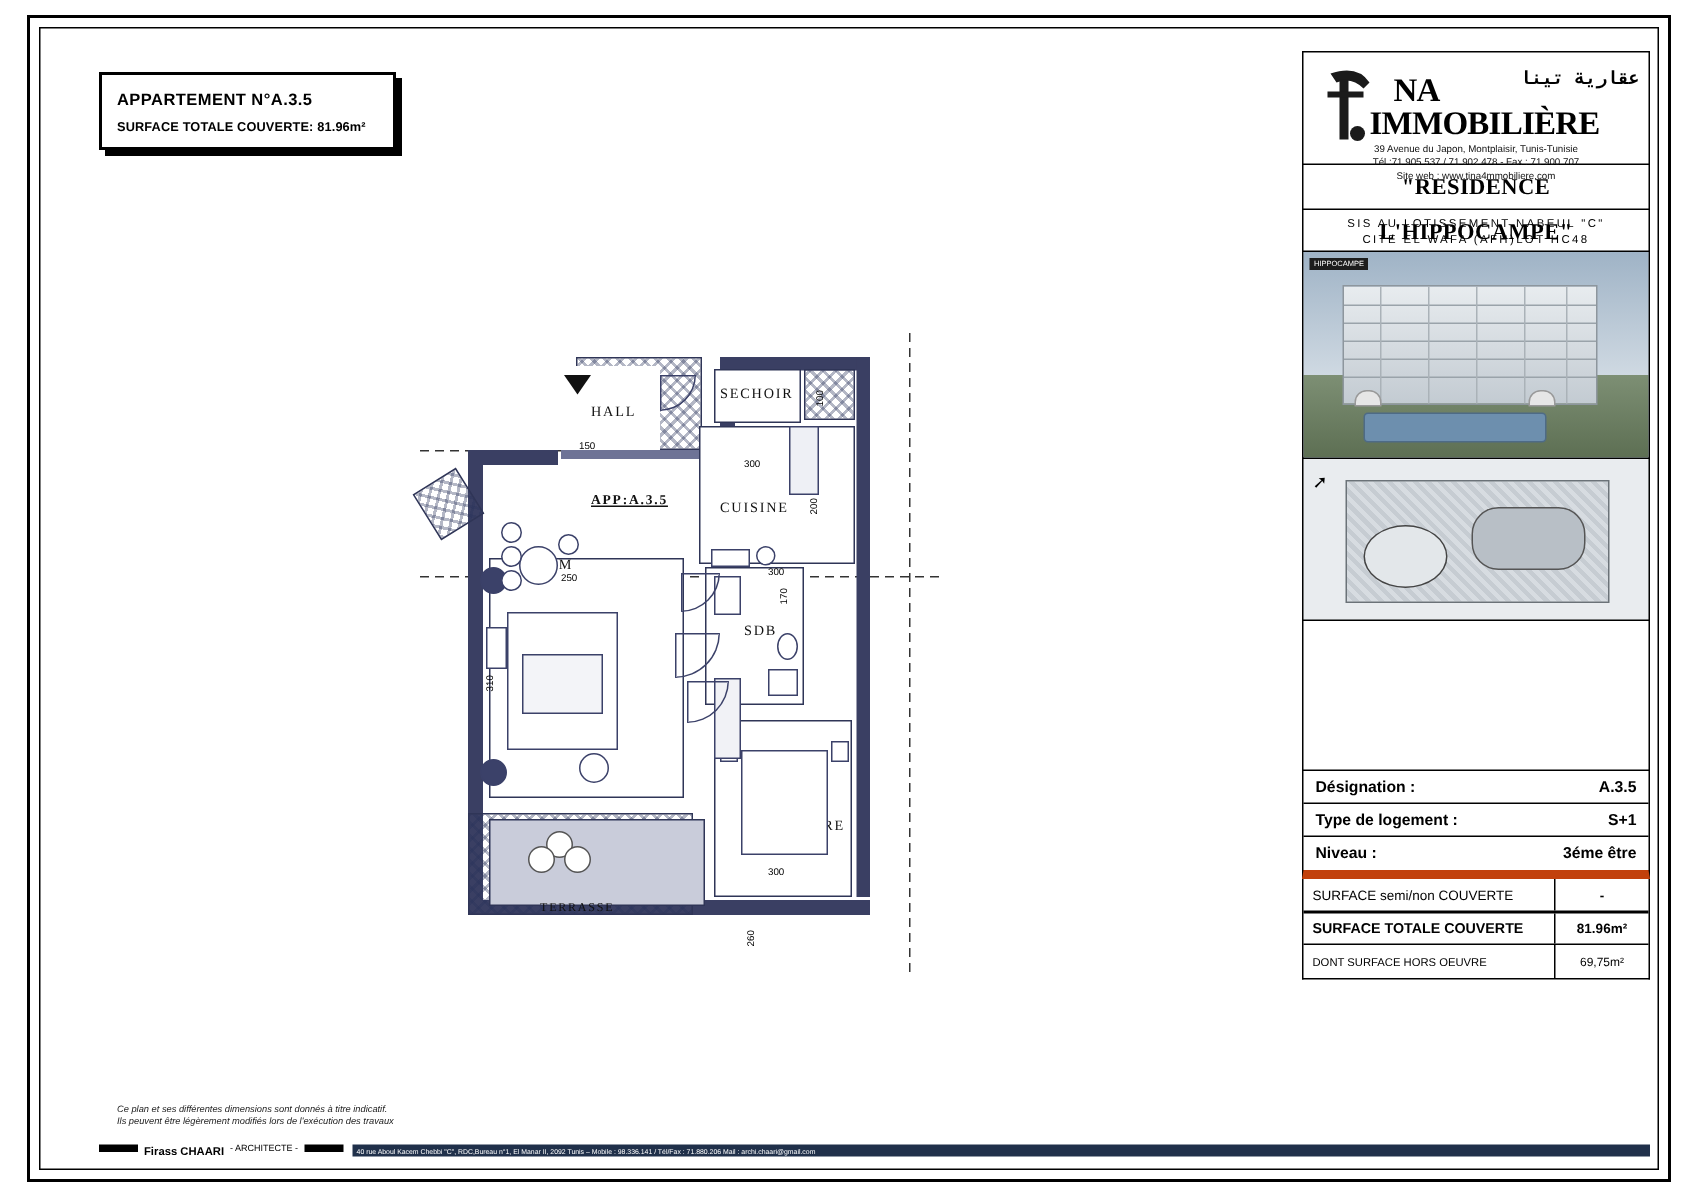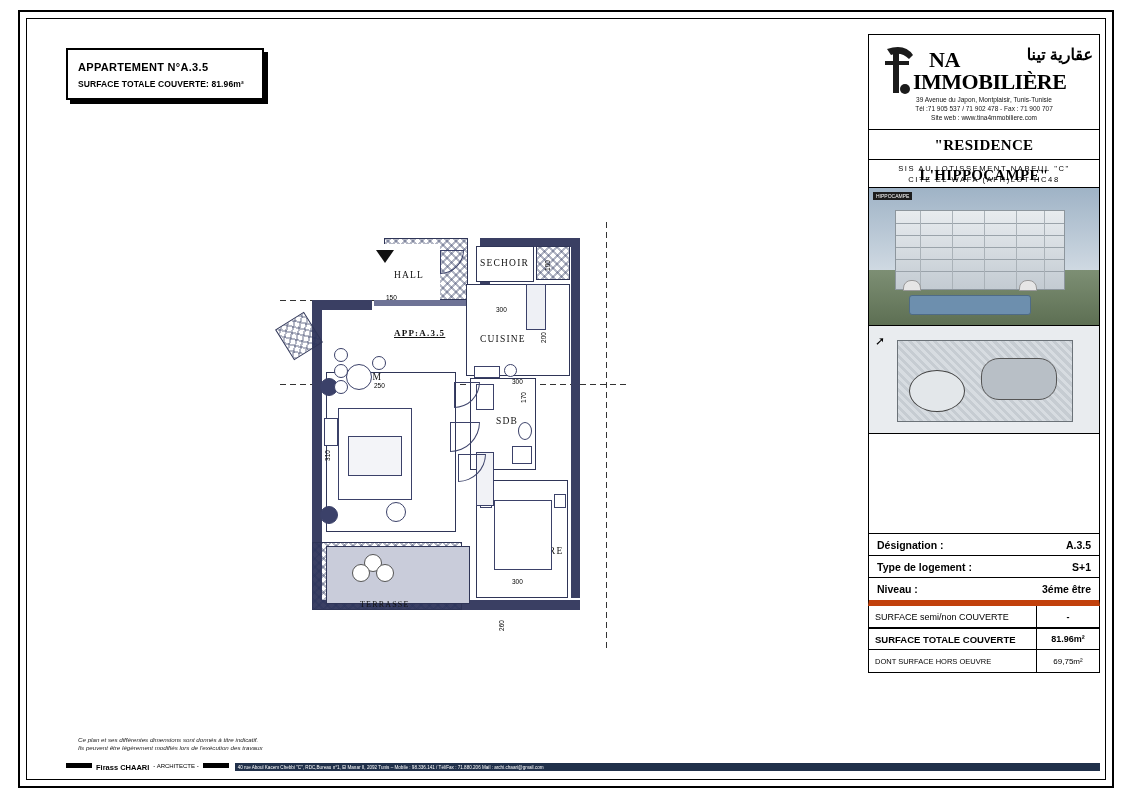--- a/index.html
+++ b/index.html
@@ -10,25 +10,25 @@
 
   
   .titlebox{position:absolute;left:46px;top:36px;width:198px;height:52px;background:#ffffff;border:2px solid #000;box-sizing:border-box;box-shadow:4px 4px 0 #000;}
   .titlebox .l1{position:absolute;left:10px;top:11px;font-size:11px;font-weight:bold;letter-spacing:.3px;color:#000;}
   .titlebox .l2{position:absolute;left:10px;top:29px;font-size:8.5px;font-weight:bold;letter-spacing:.1px;color:#000;}
 
   
   .rightcol{position:absolute;right:12px;top:22px;width:232px;bottom:30px;}
   .panel{border:1px solid #000;box-sizing:border-box;background:#fff;}
 
-  .logo{position:relative;height:96px;border-bottom:1px solid #000;}
+  .logo{position:relative;height:76px;border-bottom:1px solid #000;}
   .logo .mark{position:absolute;left:10px;top:6px;width:52px;height:56px;}
   .logo .brandline1{position:absolute;left:60px;top:12px;font-size:22px;font-weight:bold;font-family:"Liberation Serif",serif;letter-spacing:-.5px;}
   .logo .brandline2{position:absolute;left:44px;top:34px;font-size:22px;font-weight:bold;font-family:"Liberation Serif",serif;letter-spacing:-.5px;}
-  .logo .arab{position:absolute;right:6px;top:10px;font-size:16px;font-weight:bold;font-family:Liberation Serif, serif;}
+  .logo .arab{position:absolute;right:6px;top:10px;font-size:12px;font-weight:bold;font-family:Liberation Mono, monospace;}
   .logo .addr{position:absolute;left:0;right:0;top:60px;text-align:center;font-size:6.5px;line-height:9px;color:#111;}
 
   .resname{height:30px;line-height:30px;text-align:center;font-size:15px;font-weight:bold;font-family:"Liberation Serif",serif;border-bottom:1px solid #000;letter-spacing:.3px;}
   .ressub{height:28px;border-bottom:1px solid #000;text-align:center;padding-top:3px;box-sizing:border-box;}
   .ressub div{font-size:7.6px;letter-spacing:1.6px;line-height:11px;}
 
   .photo{height:138px;border-bottom:1px solid #000;position:relative;overflow:hidden;background:#b9c3cc;}
   .sky{position:absolute;left:0;top:0;right:0;height:60%;background:linear-gradient(#9fb3c6,#cfd9e2);}
   .ground{position:absolute;left:0;bottom:0;right:0;height:40%;background:linear-gradient(#7d8f74,#5d6f53);}
   .bldg{position:absolute;left:26px;top:22px;width:168px;height:78px;background:linear-gradient(180deg,#e8ecef,#c3cbd2);border:1px solid #8d969d;}

